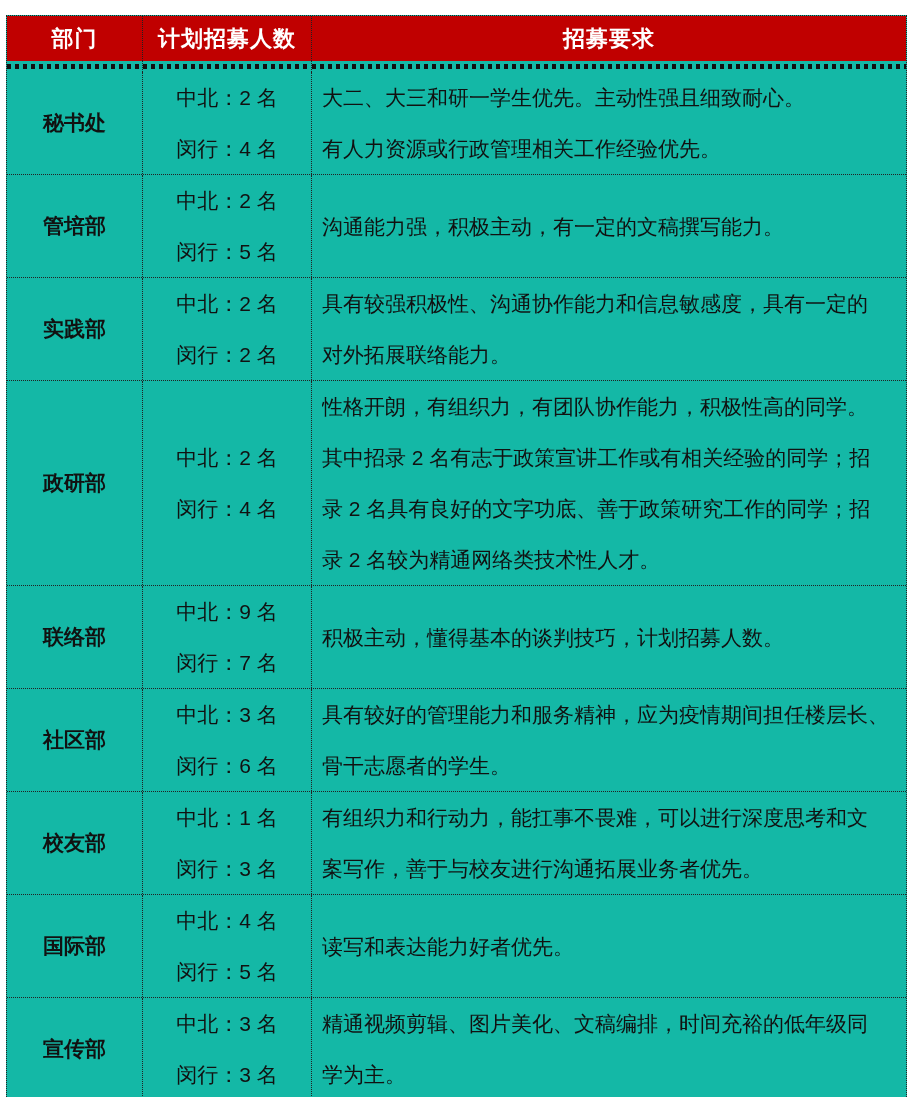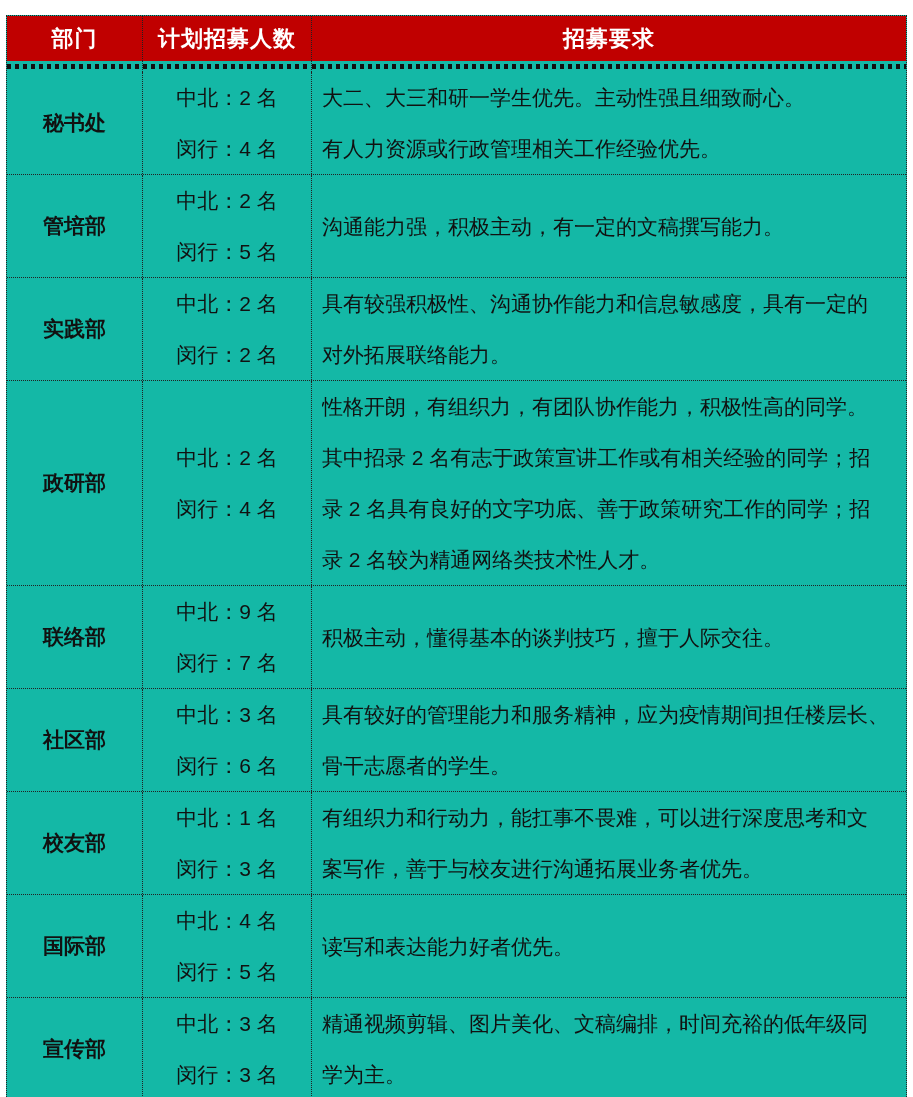--- a/index.html
+++ b/index.html
@@ -102,21 +102,21 @@
     </div>
   </div>
 
   <div class="row brow">
     <div class="cell c1 dept">联络部</div>
     <div class="cell c2 count">
       <div class="line">中北：9 名</div>
       <div class="line">闵行：7 名</div>
     </div>
     <div class="cell c3 req">
-      <div class="line">积极主动，懂得基本的谈判技巧，擅于人际交往。</div>
+      <div class="line">积极主动，懂得基本的谈判技巧，计划招募人数。</div>
     </div>
   </div>
 
   <div class="row brow">
     <div class="cell c1 dept">社区部</div>
     <div class="cell c2 count">
       <div class="line">中北：3 名</div>
       <div class="line">闵行：6 名</div>
     </div>
     <div class="cell c3 req">

